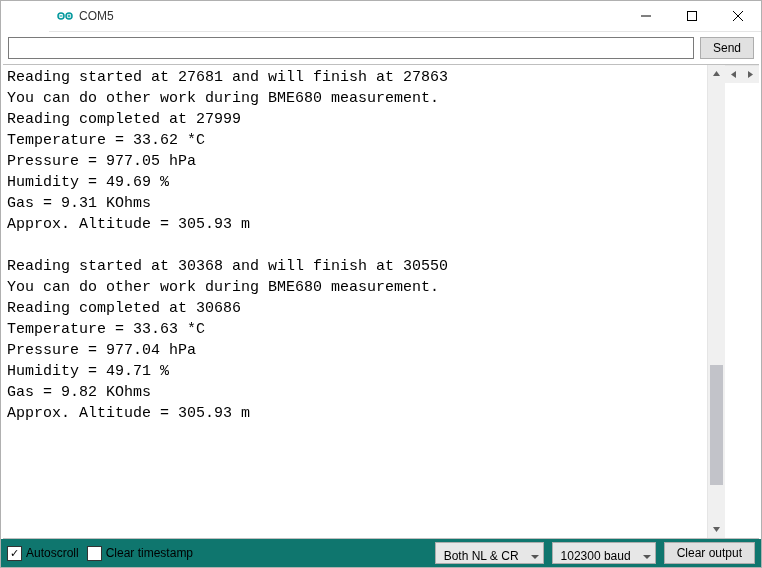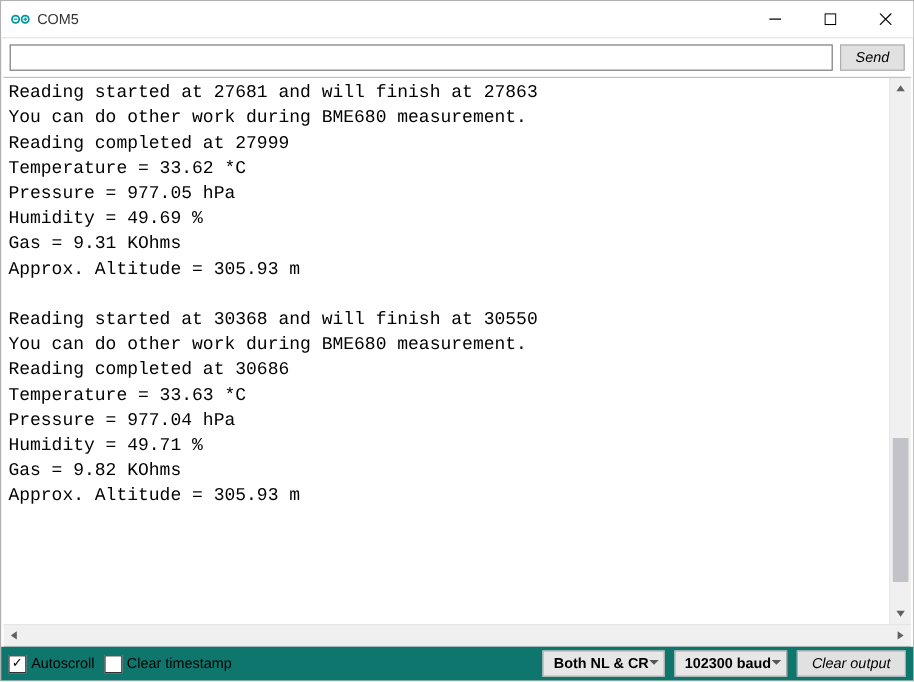--- a/index.html
+++ b/index.html
@@ -22,20 +22,21 @@
     box-sizing: border-box;
     background: #fff;
   }
   .titlebar {
     height: 30px;
     background: #fff;
     display: flex;
     align-items: center;
     padding: 0 0 0 8px;
     border-bottom: 1px solid #e5e5e5;
+    margin-left: 48px;
   }
   .titlebar .app-icon {
     width: 16px;
     height: 16px;
     margin-right: 6px;
     display: flex;
     align-items: center;
     justify-content: center;
   }
   .titlebar .title {
@@ -73,26 +74,25 @@
   .btn {
     height: 22px;
     padding: 0 12px;
     border: 1px solid #adadad;
     background: #e1e1e1;
     font-size: 12px;
     cursor: default;
     display: inline-flex;
     align-items: center;
     box-sizing: border-box;
-    font-style: italic;
   }
   .content-area {
     flex: 1;
     display: flex;
-    flex-direction: column;
+    flex-direction: row;
     min-height: 0;
     border-top: 1px solid #bfbfbf;
     border-bottom: 1px solid #bfbfbf;
     margin: 0 2px;
   }
   .output-wrap {
     flex: 1;
     display: flex;
     min-height: 0;
   }
@@ -177,26 +177,25 @@
     content: "✓";
     font-size: 11px;
     line-height: 11px;
     color: #000;
   }
   .combo {
     height: 22px;
     border: 1px solid #adadad;
     background: #e7e7e7;
     display: inline-flex;
-    align-items: center;
+    align-items: flex-end;
     padding: 0 4px 0 8px;
     font-size: 12px;
-    gap: 0;
+    gap: 12px;
     box-sizing: border-box;
-    font-weight: bold;
   }
   .combo .chev {
     color: #555;
     font-size: 10px;
   }
 </style>
 </head>
 <body>
 
 <div class="window">

